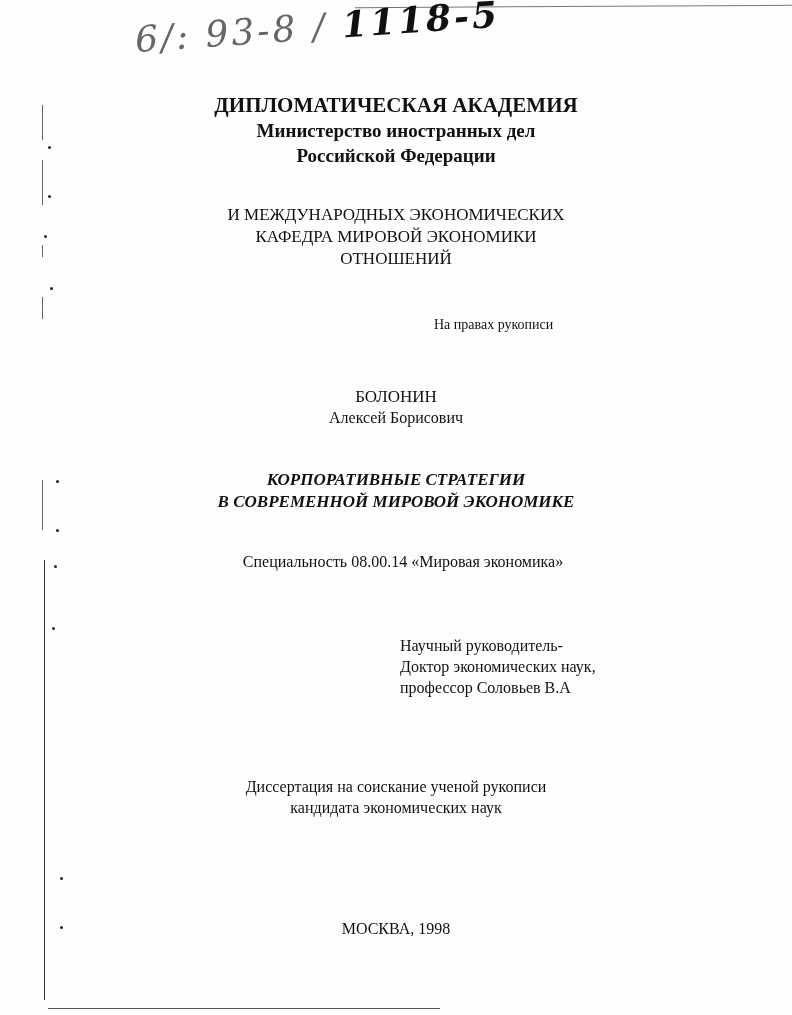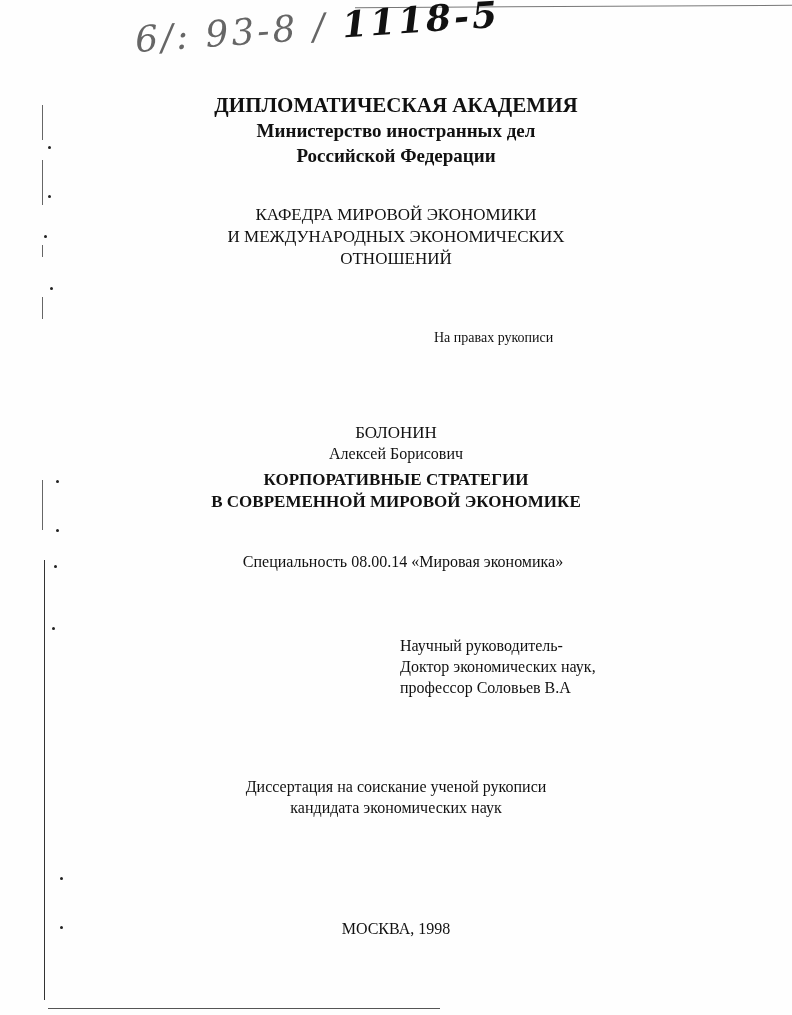--- a/index.html
+++ b/index.html
@@ -86,20 +86,21 @@
       line-height: 18px;
     }
     .reg {
       font-size: 16px;
       line-height: 21px;
     }
     .title-bold {
       font-size: 17px;
       font-weight: bold;
       line-height: 22px;
+      font-style: italic;
     }
     .advisor {
       position: absolute;
       left: 400px;
       top: 635px;
       font-size: 16px;
       line-height: 21px;
       text-align: left;
     }
   </style>
@@ -132,29 +133,29 @@
   <span class="dark">1118-5</span>
 </div>
 
 <div class="center" style="top:92px;">
   <div class="line-bold-lg">ДИПЛОМАТИЧЕСКАЯ АКАДЕМИЯ</div>
   <div class="line-bold-md">Министерство иностранных дел</div>
   <div class="line-bold-md">Российской Федерации</div>
 </div>
 
 <div class="center" style="top:204px;">
+  <div class="line-reg-caps">И МЕЖДУНАРОДНЫХ ЭКОНОМИЧЕСКИХ</div>
   <div class="line-reg-caps">КАФЕДРА МИРОВОЙ ЭКОНОМИКИ</div>
-  <div class="line-reg-caps">И МЕЖДУНАРОДНЫХ ЭКОНОМИЧЕСКИХ</div>
   <div class="line-reg-caps">ОТНОШЕНИЙ</div>
 </div>
 
-<div class="abs small" style="left:434px;top:329px;">На правах рукописи</div>
+<div class="abs small" style="left:434px;top:316px;">На правах рукописи</div>
 
 <div class="center" style="top:386px;">
-  <div class="reg" style="font-size:17px;margin-top:36px;">БОЛОНИН</div>
+  <div class="reg" style="font-size:17px;">БОЛОНИН</div>
   <div class="reg">Алексей Борисович</div>
 </div>
 
 <div class="center" style="top:469px;">
   <div class="title-bold">КОРПОРАТИВНЫЕ СТРАТЕГИИ</div>
   <div class="title-bold">В СОВРЕМЕННОЙ МИРОВОЙ ЭКОНОМИКЕ</div>
 </div>
 
 <div class="center reg" style="top:551px;padding-left:7px;">Специальность 08.00.14 «Мировая экономика»</div>
 

